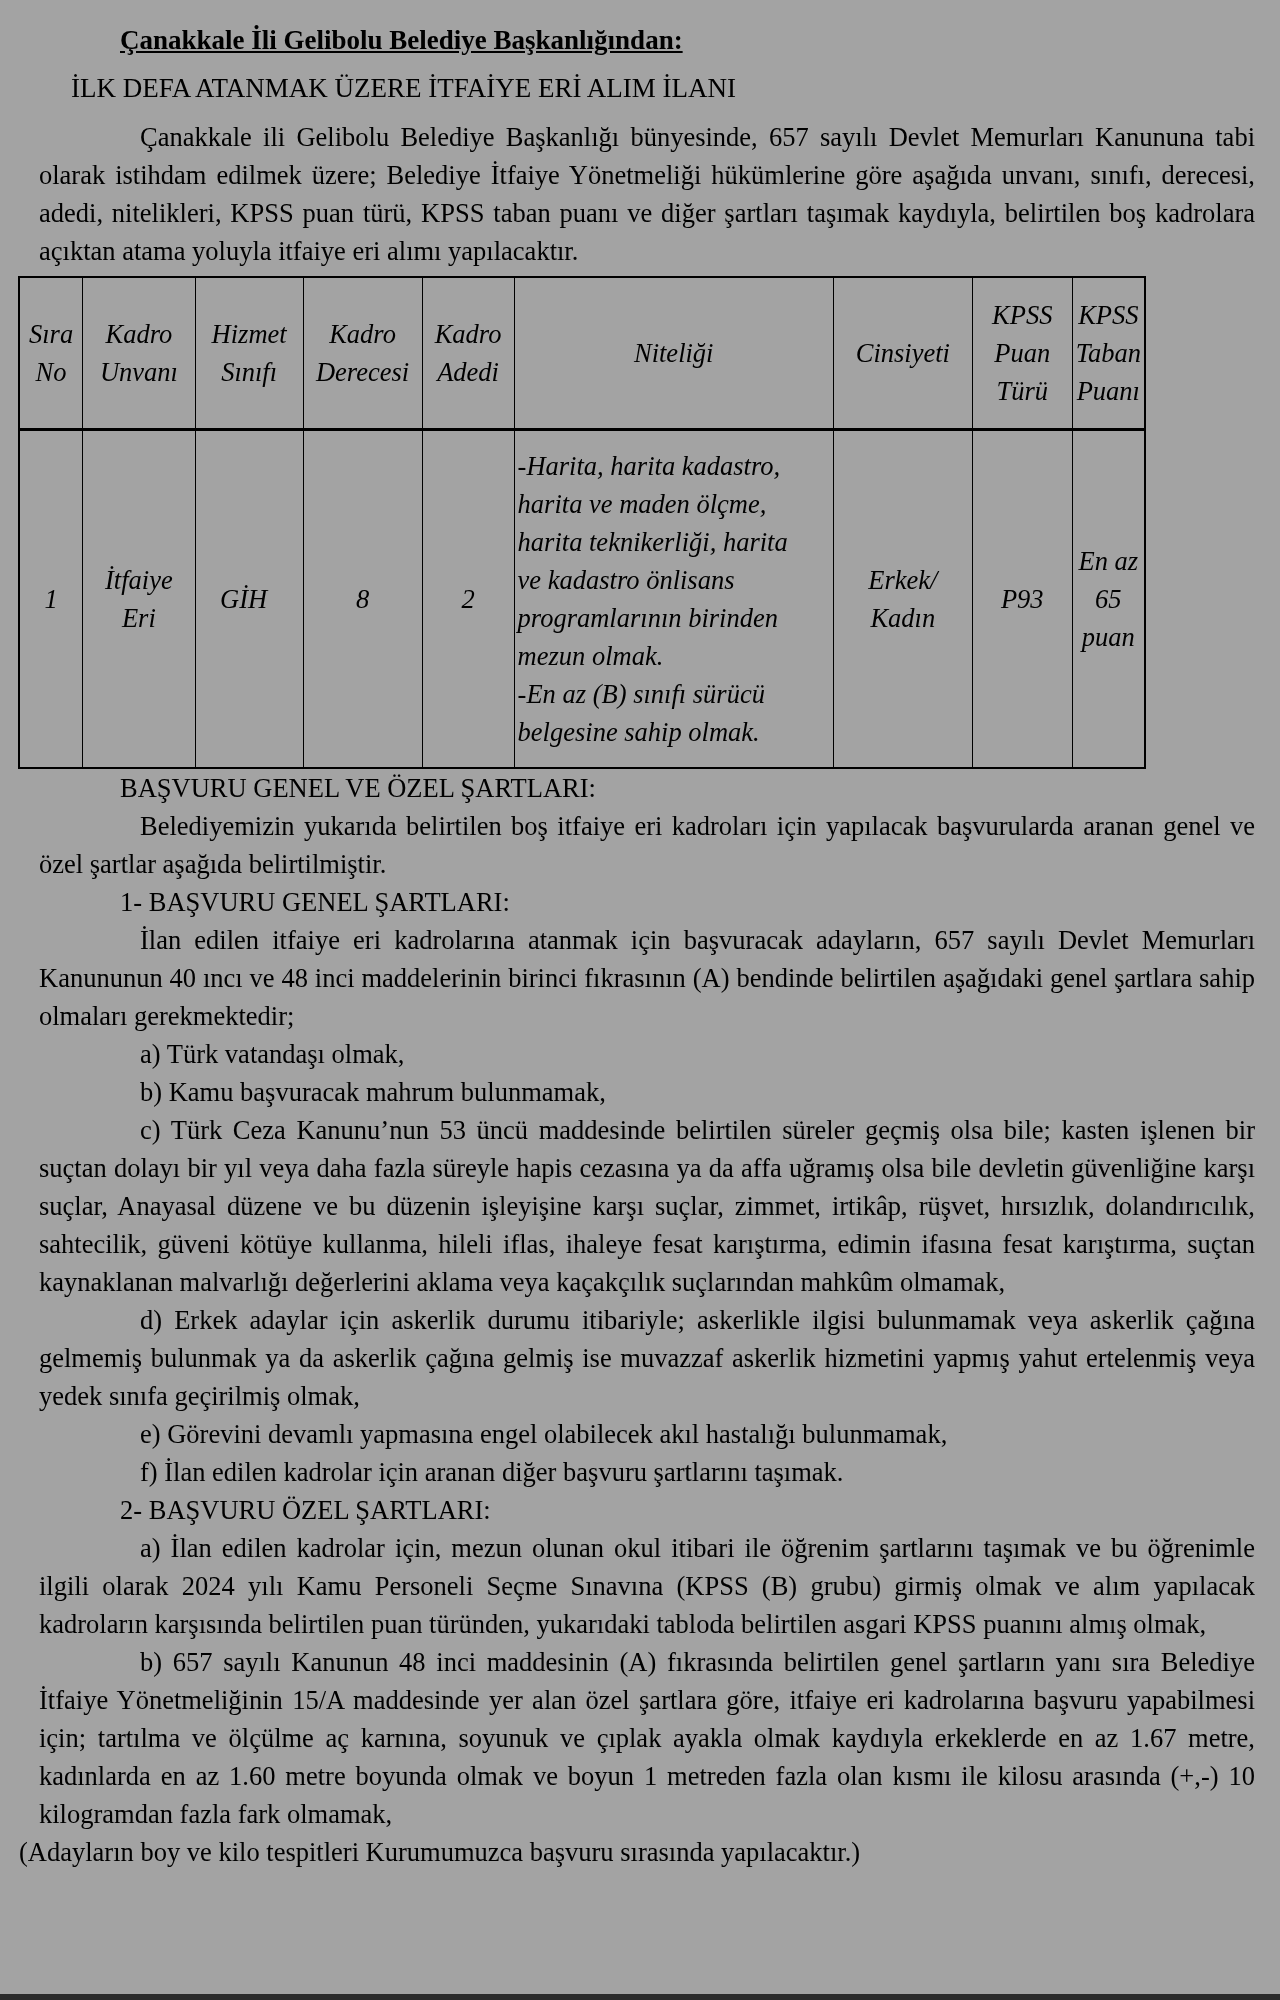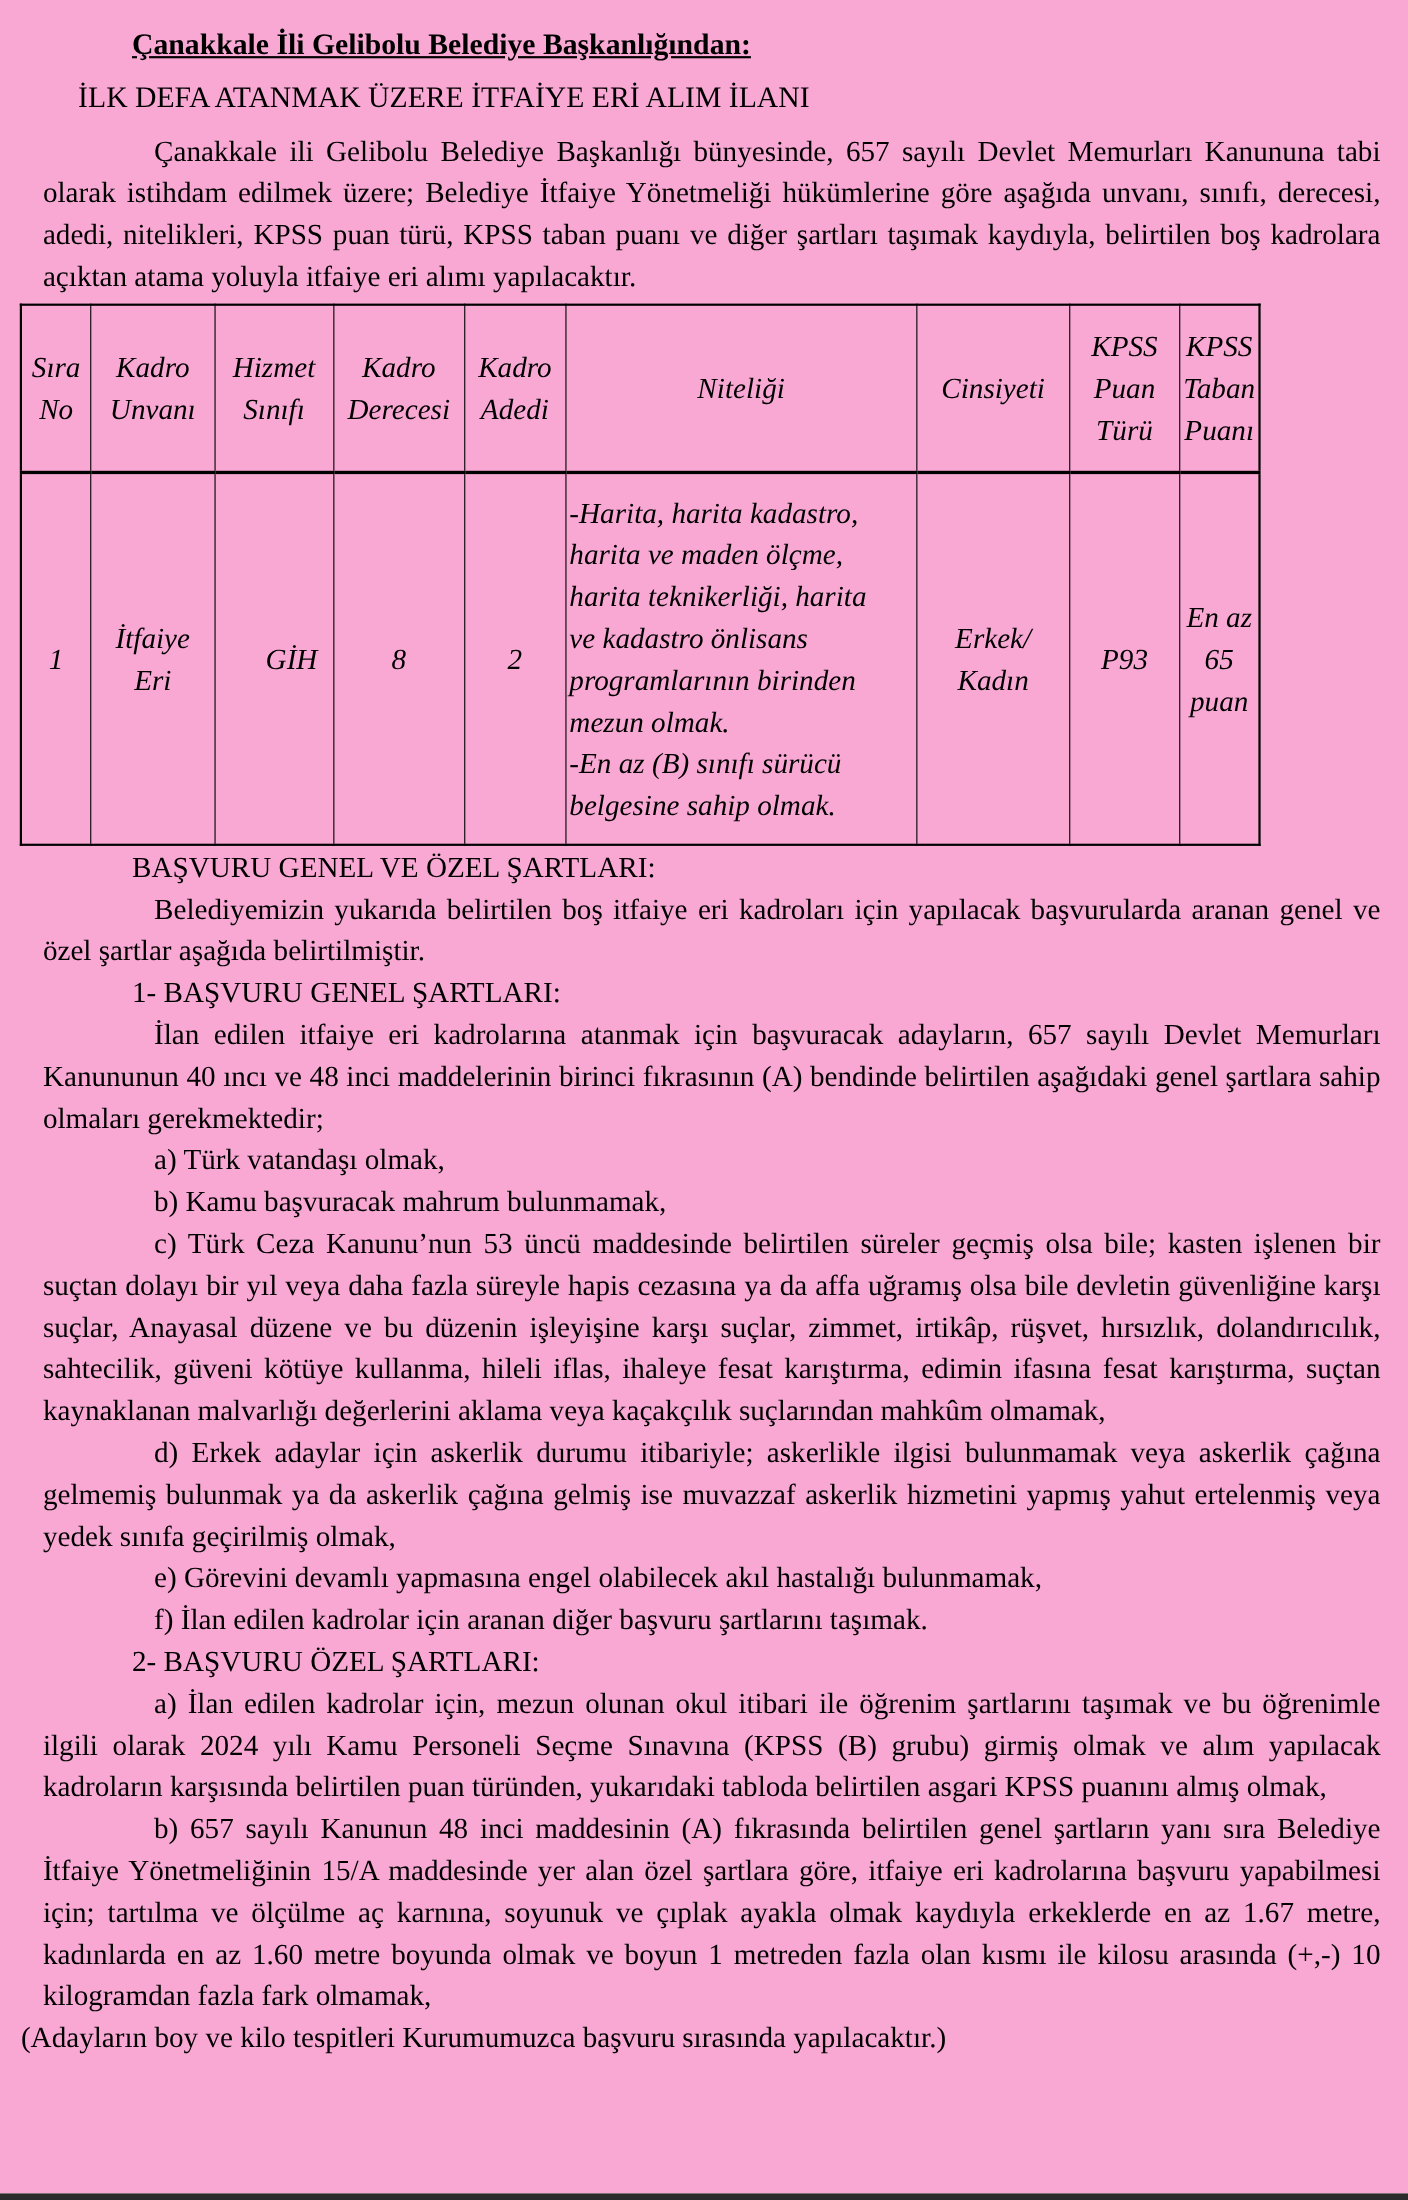--- a/index.html
+++ b/index.html
@@ -1,19 +1,19 @@
 <!DOCTYPE html>
 <html><head>
   <meta charset="utf-8">
   <style>
     html, body { margin: 0; padding: 0; background: #ffffff; }
     body { width: 1280px; height: 2000px; position: relative; overflow: hidden; }
     .page {
       position: absolute; left: 0; top: 0; width: 1280px; height: 1994px;
-      background: #f9a8d4; color: #000;
+      background: #a3a3a3; color: #000;
       font-family: "Liberation Serif", serif;
       font-size: 26.5px; line-height: 38px;
     }
     .bottom-bar { position: absolute; left: 0; top: 1994px; width: 1280px; height: 6px; background: #2b2b2b; }
     .content { position: absolute; left: 19px; width: 1236px; top: 22px; }
     .heading1 {
       margin: 0; padding-left: 101px; font-weight: bold; text-decoration: underline;
       font-size: 27px; line-height: 36px;
     }
     .heading2 { margin: 12px; text-align: left; font-weight: normal; font-size: 27px; line-height: 36px; padding-left: 40px; }
@@ -51,21 +51,21 @@
           <th style="width:336px"><span>Niteliği</span></th>
           <th style="width:138px"><span>Cinsiyeti</span></th>
           <th style="width:98px"><span>KPSS</span><br><span>Puan</span><br><span>Türü</span></th>
           <th><span>KPSS</span><br><span>Taban</span><br><span>Puanı</span></th>
         </tr>
       </thead>
       <tbody>
         <tr>
           <td>1</td>
           <td><span>İtfaiye</span><br><span>Eri</span></td>
-          <td style="text-align:right;padding-right:14px">GİH</td>
+          <td style="padding-right:14px">GİH</td>
           <td>8</td>
           <td>2</td>
           <td class="nitelik">
             <span>-Harita, harita kadastro,</span><br>
             <span>harita ve maden ölçme,</span><br>
             <span>harita teknikerliği, harita</span><br>
             <span>ve kadastro önlisans</span><br>
             <span>programlarının birinden</span><br>
             <span>mezun olmak.</span><br>
             <span>-En az (B) sınıfı sürücü</span><br>

